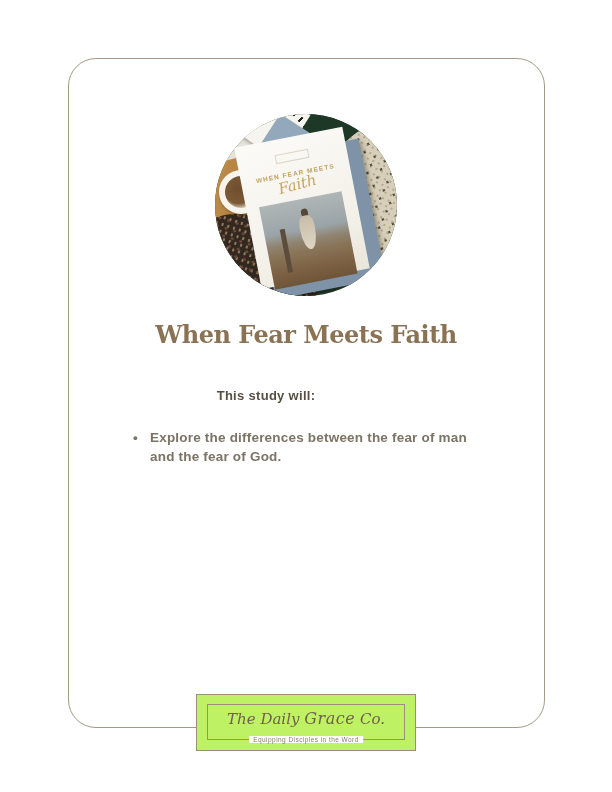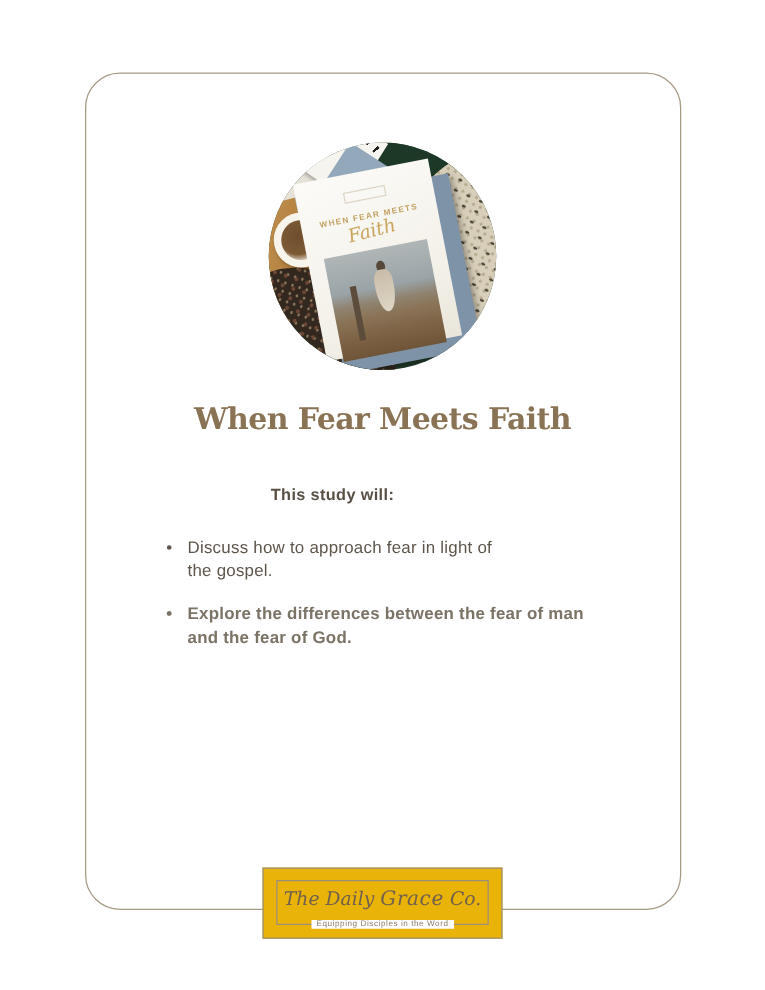--- a/index.html
+++ b/index.html
@@ -133,22 +133,22 @@
   .bullets li::before {
     content: "\2022";
     position: absolute; left: 2px; top: 0;
   }
   .bullets li.lighter { color: #7b7366; font-weight: bold; }
 
   
   .logo {
     position: absolute; left: 50%; top: 694px;
     transform: translateX(-50%);
-    width: 192px; height: 57px;
-    background: #eab308;
+    width: 220px; height: 57px;
+    background: #bef264;
     border: 1px solid #9c8f7a;
     z-index: 3;
   }
   .logo-inner {
     position: absolute; left: 10px; right: 10px; top: 9px; bottom: 10px;
     border: 1px solid #9c8f7a;
   }
   .logo-name {
     position: absolute; left: 0; right: 0; top: 4px;
     text-align: center;
@@ -203,22 +203,20 @@
       <span class="photo-person-body"></span>
     </span>
   </div>
 </div>
 
 <h1 class="title">When Fear Meets Faith</h1>
 
 <p class="subtitle">This study will:</p>
 
 <ul class="bullets">
-  <li>Discuss how to approach fear in light of
-the gospel.</li>
   <li class="lighter">Explore the differences between the fear of man
 and the fear of God.</li>
 </ul>
 
 <div class="logo">
   <div class="logo-inner">
     <div class="logo-name">
       <span>The Daily</span>
       <span class="script">Grace</span>
       <span>Co.</span>

